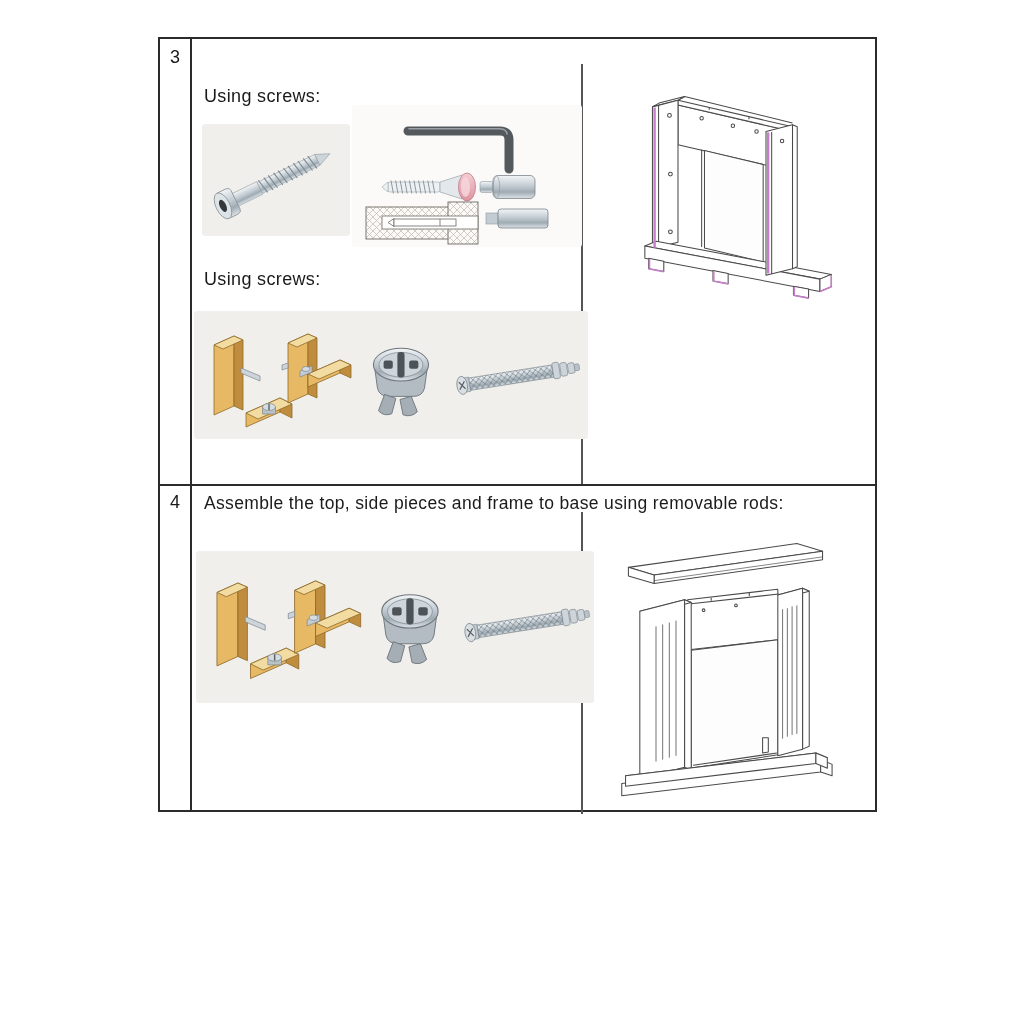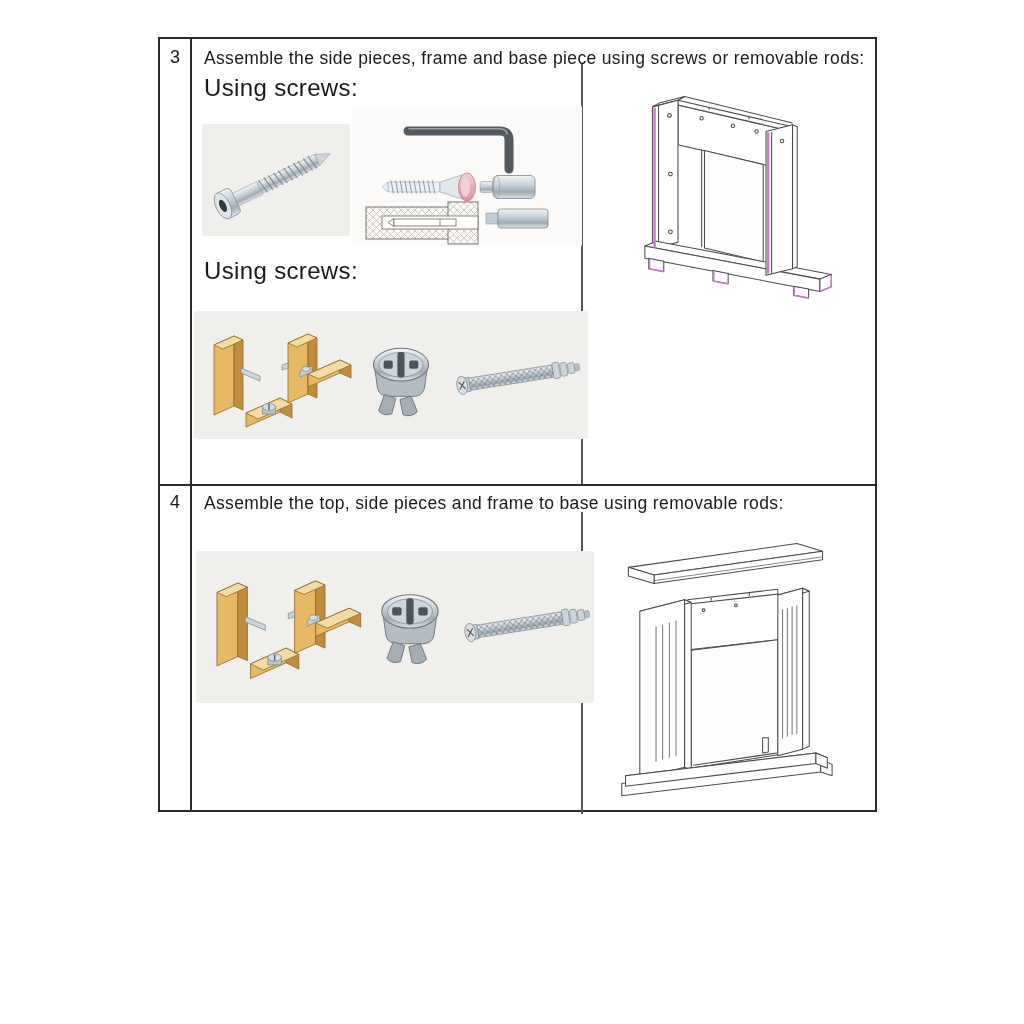--- a/index.html
+++ b/index.html
@@ -6,21 +6,21 @@
   .page{position:relative;width:1024px;height:1024px;background:#ffffff;overflow:hidden;
         font-family:"Liberation Sans", sans-serif;color:#1a1a1a;}
   .doc-table{position:absolute;left:158px;top:37px;width:719px;height:775px;
              border:2px solid #2b2b2b;box-sizing:border-box;background:#fff;}
   .abs{position:absolute;}
   .num-col-divider{left:30px;top:0;height:100%;width:0;border-left:2px solid #2b2b2b;}
   .row-divider{left:0;top:445px;width:100%;height:0;border-top:2px solid #2b2b2b;}
   .sub-divider{width:0;border-left:2px solid #565656;}
   .step-num{width:30px;text-align:center;font-size:18px;line-height:22px;}
   .instruction{font-size:17.5px;line-height:22px;letter-spacing:0.35px;white-space:nowrap;}
-  .method-label{font-size:24px;line-height:22px;letter-spacing:0.35px;}
+  .method-label{font-size:18px;line-height:22px;letter-spacing:0.35px;margin-top:8px;}
   .img-panel{background:#f1efec;border-radius:3px;}
   .img-panel-light{background:#fbfaf8;border-radius:3px;}
   svg{display:block;}
 </style>
 </head>
 <body>
 
 <svg width="0" height="0" style="position:absolute" aria-hidden="true">
   <defs>
     <linearGradient id="gMetal" x1="0" y1="0" x2="0" y2="1">
@@ -50,21 +50,20 @@
 
 <div class="page">
   <div class="doc-table">
 
     <div class="abs num-col-divider"></div>
     <div class="abs row-divider"></div>
     <div class="abs sub-divider" style="left:421px;top:25px;height:420px;"></div>
     <div class="abs sub-divider" style="left:421px;top:473px;height:302px;"></div>
 
     <div class="abs step-num" style="left:0;top:7px;">3</div>
-    <div class="abs instruction" style="left:44px;top:8px;">Assemble the side pieces, frame and base piece using screws or removable rods:</div>
     <div class="abs method-label" style="left:44px;top:38px;">Using screws:</div>
 
     <div class="abs img-panel" style="left:42px;top:85px;width:148px;height:112px;">
       <svg width="148" height="112" viewBox="0 0 148 112">
         <g transform="rotate(-26 74 56)">
           <rect x="28" y="49" width="28" height="14" fill="url(#gMetal)" stroke="#96a0a7" stroke-width="0.6"></rect>
           <rect x="56" y="50" width="64" height="12" fill="url(#gMetal)" stroke="#96a0a7" stroke-width="0.6"></rect>
           <g stroke="#7d8890" stroke-width="1.1">
             <line x1="58" y1="48.5" x2="61" y2="63.5"></line>
               <line x1="64" y1="48.5" x2="67" y2="63.5"></line>

